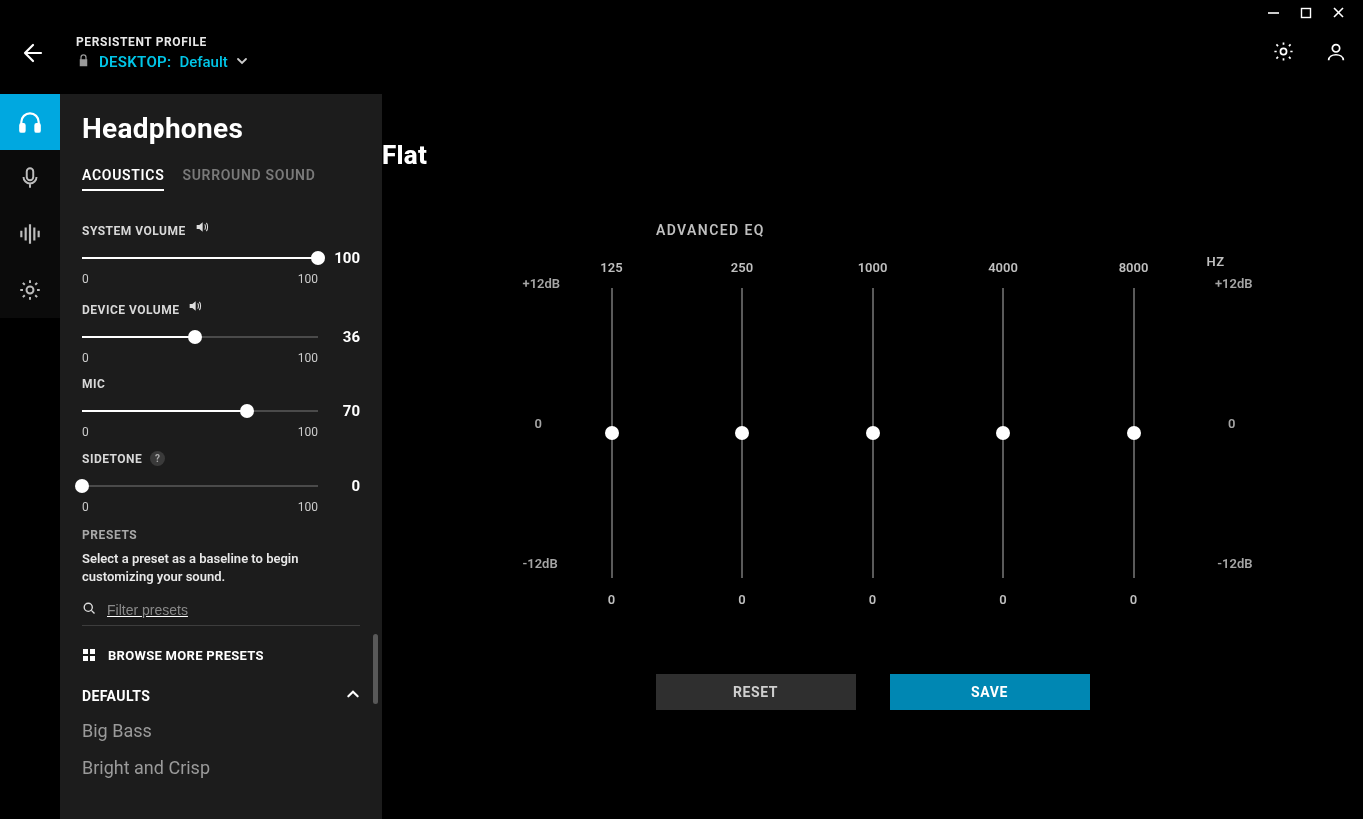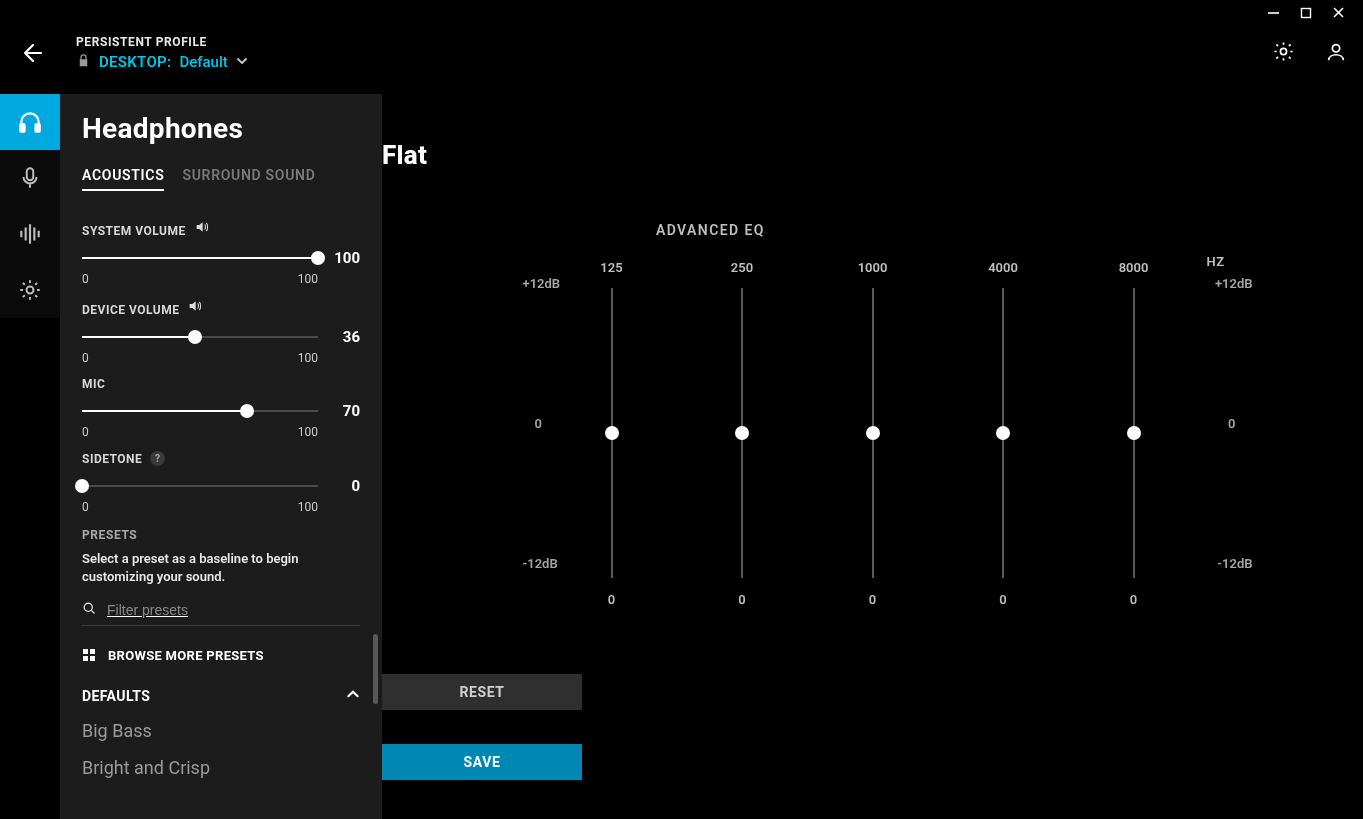--- a/index.html
+++ b/index.html
@@ -107,21 +107,21 @@
   .db-right-top { right:-70px; top:16px;}
   .db-right-zero { right:-53px; top:156px;}
   .db-right-bot { right:-70px; top:296px;}
   .hz-label { position:absolute; right:-42px; top:-6px; font-size:13px; color:#bfbfbf; font-weight:600; letter-spacing:.5px;}
   .eq-cols { position:absolute; left:30px; right:30px; top:0; bottom:0; display:flex; justify-content:space-between;}
   .eq-col { width:38px; display:flex; flex-direction:column; align-items:center;}
   .eq-freq { font-size:13px; color:#bfbfbf; font-weight:600; height:22px;}
   .eq-track { position:relative; width:2px; height:290px; background:#5a5a5a; margin-top:6px;}
   .eq-thumb { position:absolute; left:50%; width:14px;height:14px;border-radius:50%;background:#fff; transform:translate(-50%,-50%);}
   .eq-val { font-size:13px; color:#bfbfbf; font-weight:600; margin-top:14px;}
-  .btn-row { display:flex; gap:34px; justify-content:center; margin-top:54px;flex-direction:column;}
+  .btn-row { display:flex; gap:34px; justify-content:center; margin-top:54px;}
   .btn { width:200px; height:36px; display:flex; align-items:center; justify-content:center; font-weight:700; letter-spacing:.6px; font-size:14px; cursor:pointer;}
   .btn-reset { background:#2f2f2f; color:#cfcfcf;}
   .btn-save { background:#0087b3; color:#fff;}
 </style>
 </head>
 <body>
 
 <div class="titlebar">
   <span class="win-btn">
     <svg width="13" height="13" viewBox="0 0 13 13">

